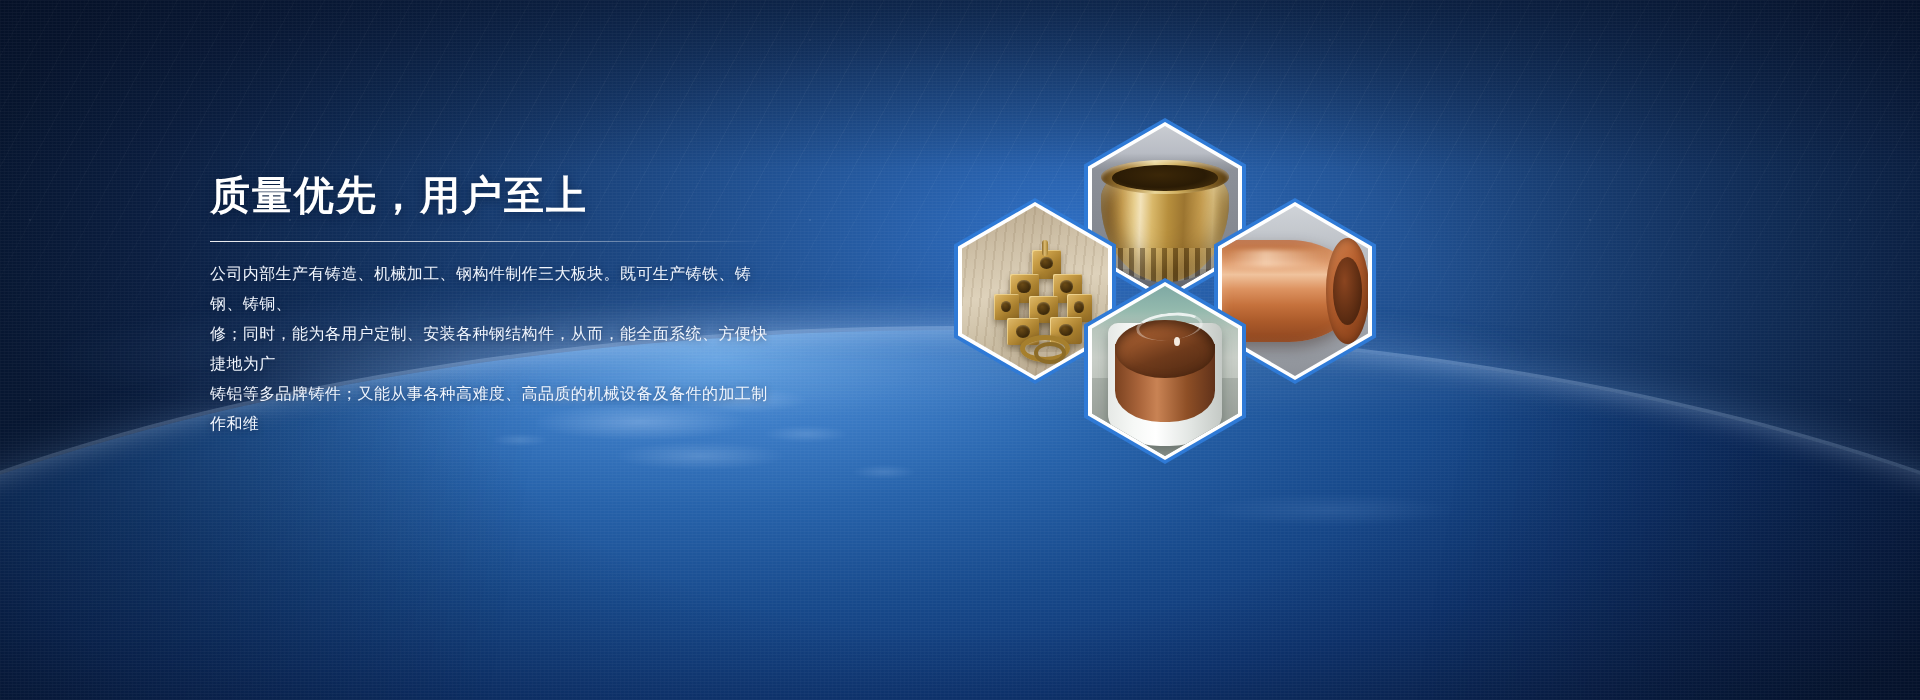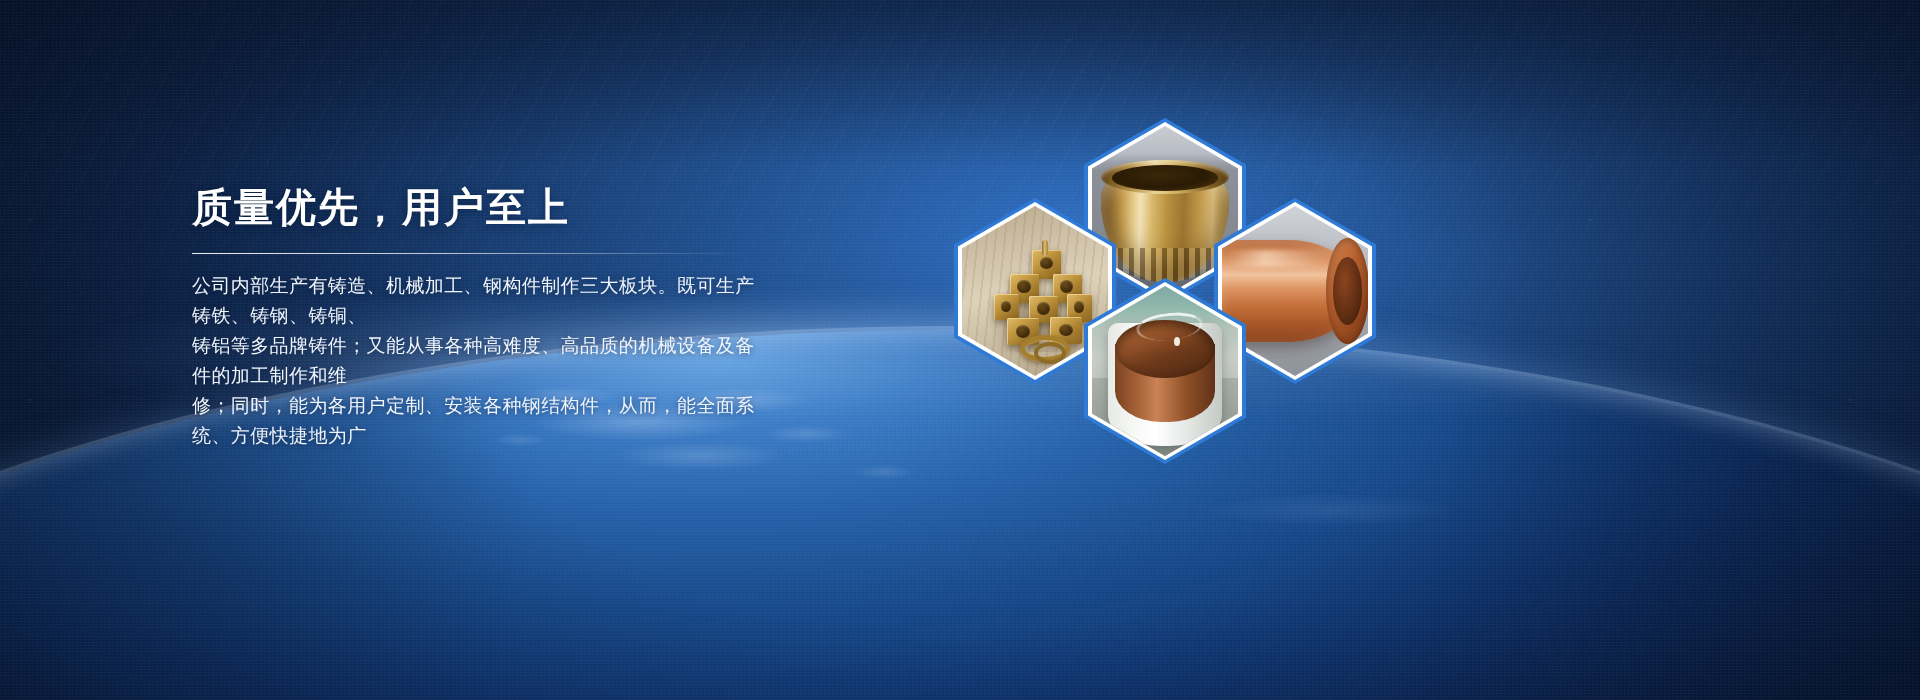--- a/index.html
+++ b/index.html
@@ -101,42 +101,41 @@
   .bg-noise {
     position:absolute; inset:0;
     opacity:.05;
     background-image:
       repeating-linear-gradient(0deg, rgba(255,255,255,.6) 0 1px, rgba(0,0,0,0) 1px 3px),
       repeating-linear-gradient(90deg, rgba(255,255,255,.4) 0 1px, rgba(0,0,0,0) 1px 4px);
   }
 
   
   .copy {
-    position:absolute; left:192px; top:172px; width:600px;
+    position:absolute; left:210px; top:172px; width:600px;
     z-index:6;
-    margin-top:12px;
   }
   .headline {
     font-size:40px;
     font-weight:bold;
     color:#ffffff;
     letter-spacing:2px;
     line-height:1.18;
     text-shadow:0 2px 10px rgba(4,20,48,.55);
     white-space:nowrap;
   }
   .rule {
     margin-top:22px;
     width:560px; height:1px;
     background:linear-gradient(to right, rgba(255,255,255,.92) 0%, rgba(255,255,255,.72) 45%, rgba(255,255,255,.18) 85%, rgba(255,255,255,0) 100%);
   }
   .blurb {
     margin-top:17px;
     width:572px;
-    font-size:19px;
+    font-size:16px;
     line-height:30px;
     color:#f0f5fd;
     letter-spacing:.4px;
     text-shadow:0 1px 6px rgba(4,20,48,.5);
   }
   .blurb p { margin:0; }
 
   
   .hexwrap {
     position:absolute; left:948px; top:112px;
@@ -328,22 +327,22 @@
   <div class="bg-earth-rim"></div>
   <div class="bg-landmass"></div>
   <div class="bg-vignette"></div>
   <div class="bg-noise"></div>
 
   <div class="copy">
     <div class="headline">质量优先，用户至上</div>
     <div class="rule"></div>
     <div class="blurb">
       <p>公司内部生产有铸造、机械加工、钢构件制作三大板块。既可生产铸铁、铸钢、铸铜、</p>
+      <p>修；同时，能为各用户定制、安装各种钢结构件，从而，能全面系统、方便快捷地为广</p>
       <p>铸铝等多品牌铸件；又能从事各种高难度、高品质的机械设备及备件的加工制作和维</p>
-      <p>修；同时，能为各用户定制、安装各种钢结构件，从而，能全面系统、方便快捷地为广</p>
     </div>
   </div>
 
   <div class="hexwrap">
 
     <div class="hex" style="left:136px; top:6px;">
       <div class="frame"></div>
       <div class="inner"></div>
       <div class="photo">
         <div class="ph-bowl">

